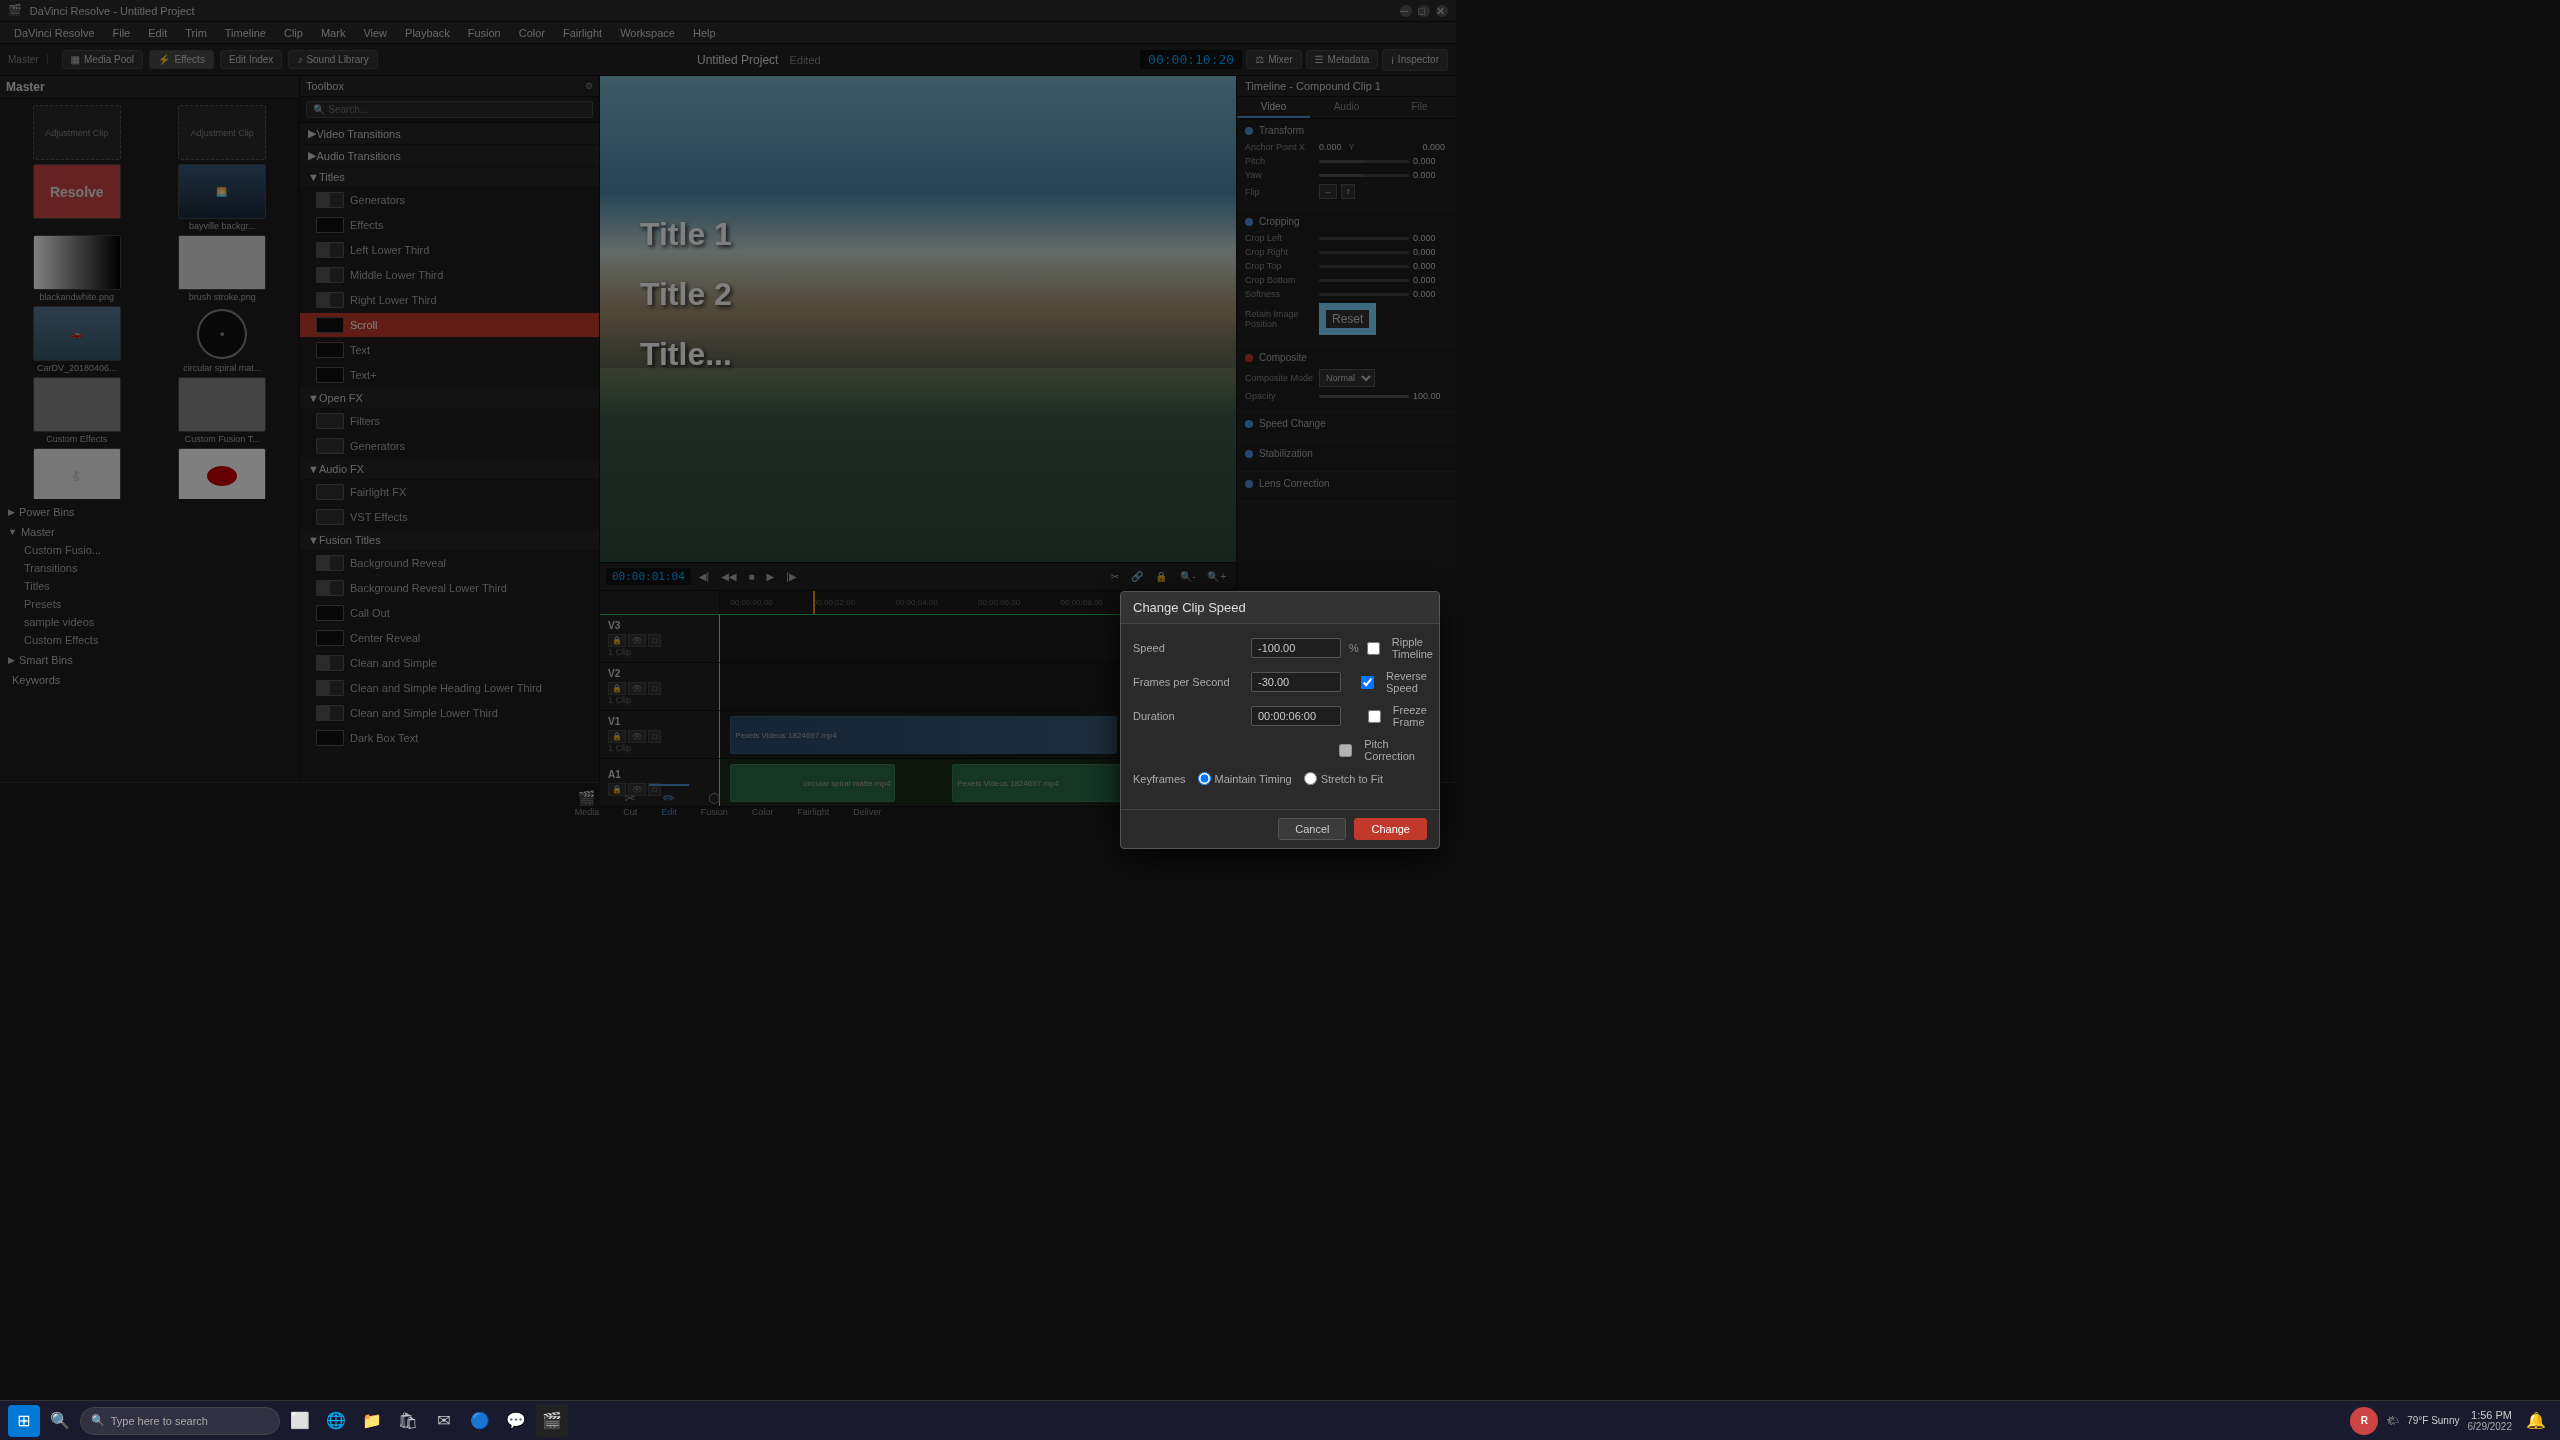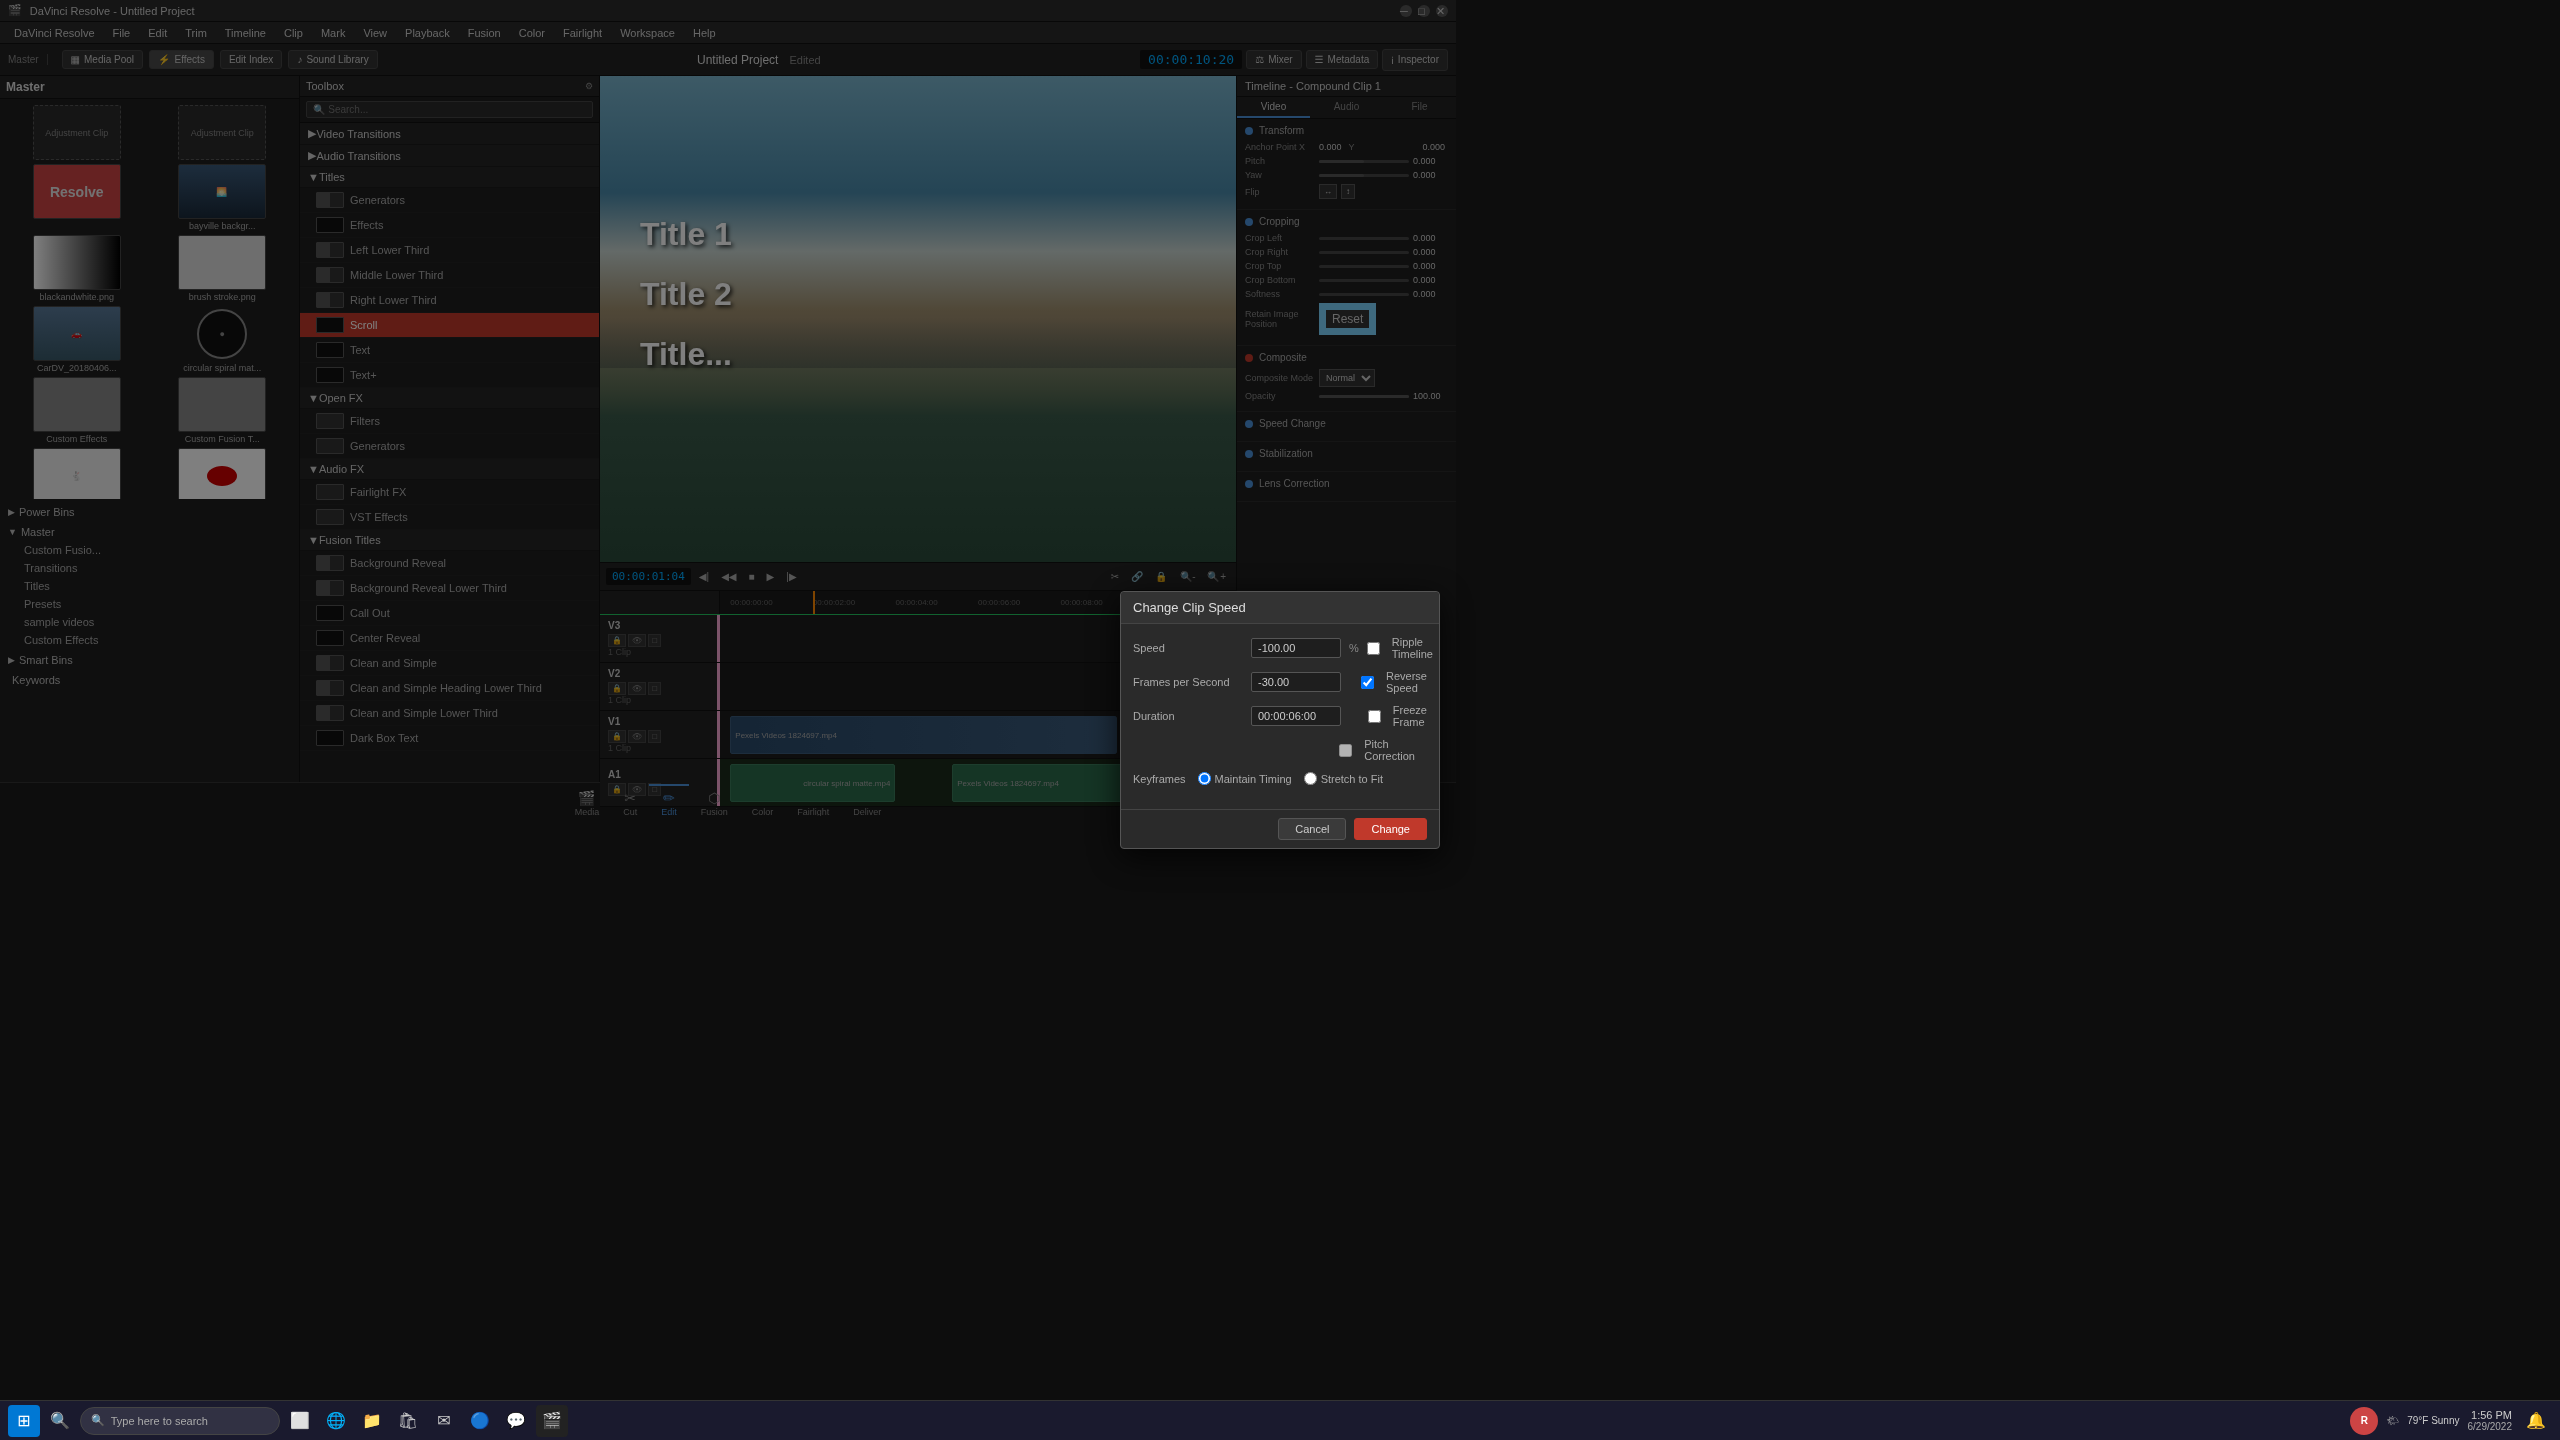--- a/index.html
+++ b/index.html
@@ -258,21 +258,21 @@
       overflow-y: auto;
     }
     .track-row {
       display: flex;
       height: 48px;
       border-bottom: 1px solid #111;
     }
     .track-header {
       width: 120px;
       background: #222;
-      border-right: 3px solid #f9a8d4;
+      border-right: 1px solid #f9a8d4;
       display: flex;
       flex-direction: column;
       justify-content: center;
       padding: 4px 8px;
       flex-shrink: 0;
     }
     .track-name { font-size: 10px; color: #ccc; font-weight: bold; }
     .track-controls { display: flex; gap: 2px; margin-top: 3px; }
     .track-ctrl { font-size: 8px; color: #888; background: #333; border: 1px solid #444; padding: 1px 3px; cursor: pointer; }
     .track-content {

